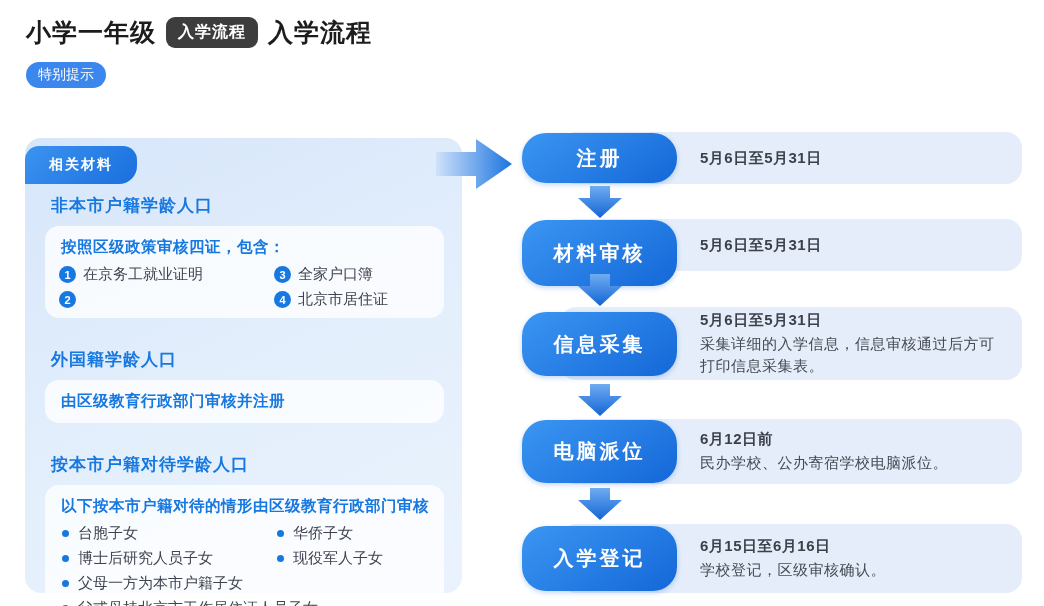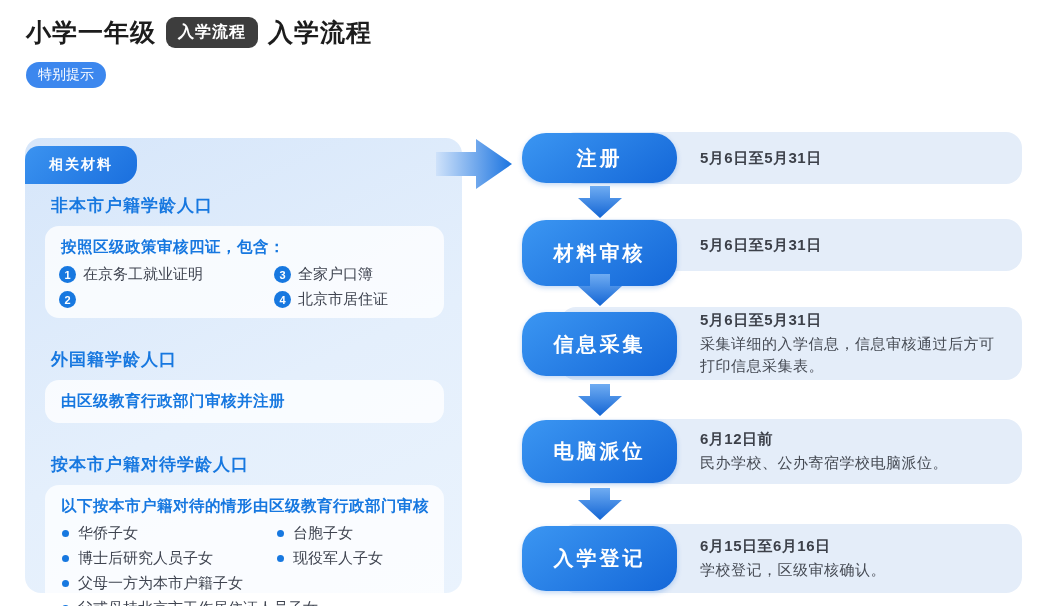--- a/index.html
+++ b/index.html
@@ -112,25 +112,25 @@
       <div class="white-box mt-box">
         <div class="box-title" style="margin-bottom:2px">由区级教育行政部门审核并注册</div>
       </div>
 
       <div class="sec-heading mt-sec">按本市户籍对待学龄人口</div>
       <div class="white-box mt-box">
         <div class="box-title">以下按本市户籍对待的情形由区级教育行政部门审核</div>
         <div class="bullet-grid">
           <div class="bullet-item">
             <span class="bullet-dot"></span>
+            <span>台胞子女</span>
+          </div>
+          <div class="bullet-item">
+            <span class="bullet-dot"></span>
             <span>华侨子女</span>
-          </div>
-          <div class="bullet-item">
-            <span class="bullet-dot"></span>
-            <span>台胞子女</span>
           </div>
           <div class="bullet-item">
             <span class="bullet-dot"></span>
             <span>博士后研究人员子女</span>
           </div>
           <div class="bullet-item">
             <span class="bullet-dot"></span>
             <span>现役军人子女</span>
           </div>
           <div class="bullet-item full">

